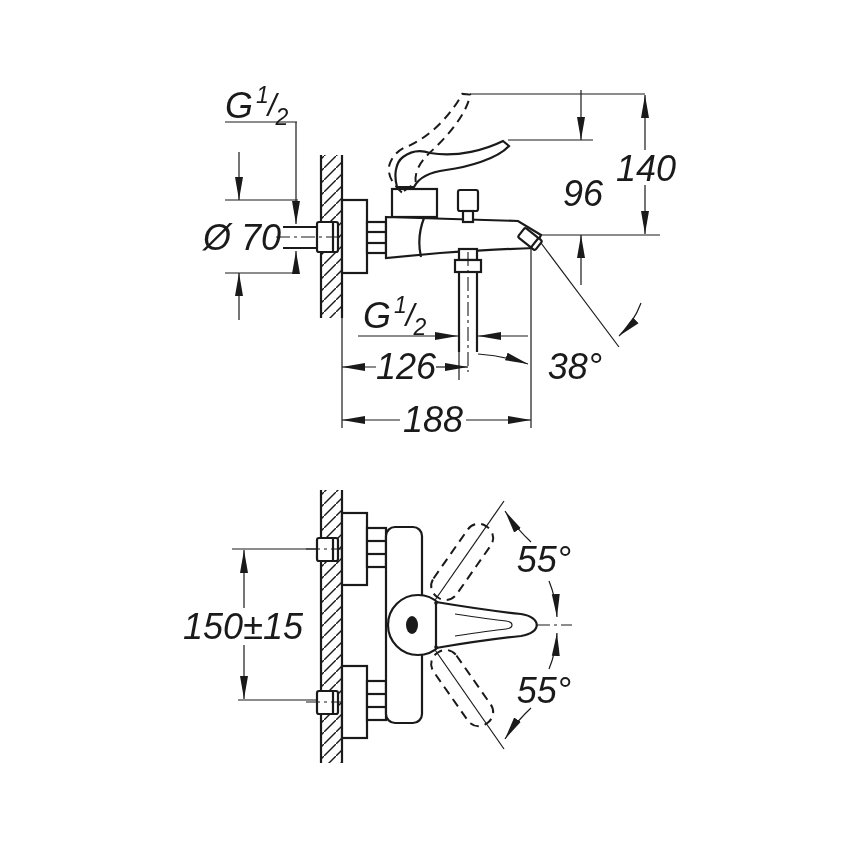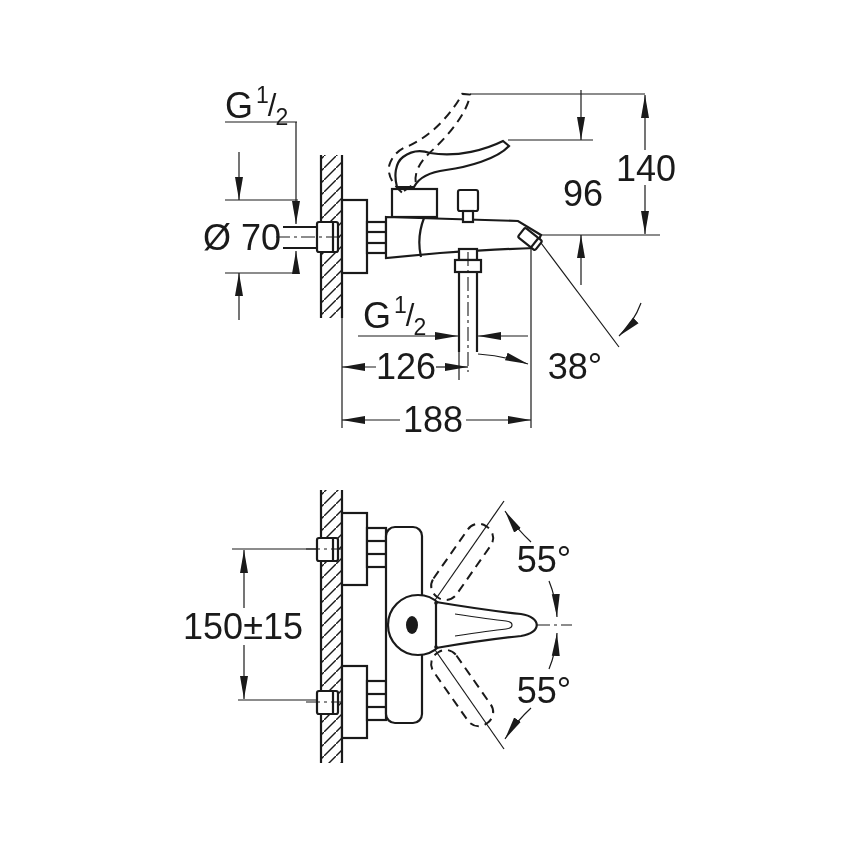--- a/index.html
+++ b/index.html
@@ -1,16 +1,16 @@
 <!DOCTYPE html>
 <html><head>
 <meta charset="utf-8">
 <style>
   html,body{margin:0;padding:0;background:#ffffff;}
-  .page{width:868px;height:868px;background:#ffffff;position:relative;overflow:hidden;}
+  .page{width:868px;height:868px;background:#ffffff;position:relative;overflow:hidden;font-style:italic;}
   svg{display:block;}
   text{font-family:"Liberation Sans", sans-serif;fill:#1a1a1a;}
   .obj{stroke:#1a1a1a;stroke-width:2.2;fill:none;}
   .objw{stroke:#1a1a1a;stroke-width:2.2;fill:#ffffff;}
   .thin{stroke:#1a1a1a;stroke-width:1.2;fill:none;}
   .cl{stroke:#1a1a1a;stroke-width:1.1;fill:none;stroke-dasharray:14 4 3 4;}
   .dash{stroke:#1a1a1a;stroke-width:2;fill:none;stroke-dasharray:9 6;}
   .lbl{font-size:36px;}
   .sup{font-size:23px;}
   .slash{font-size:31px;}

